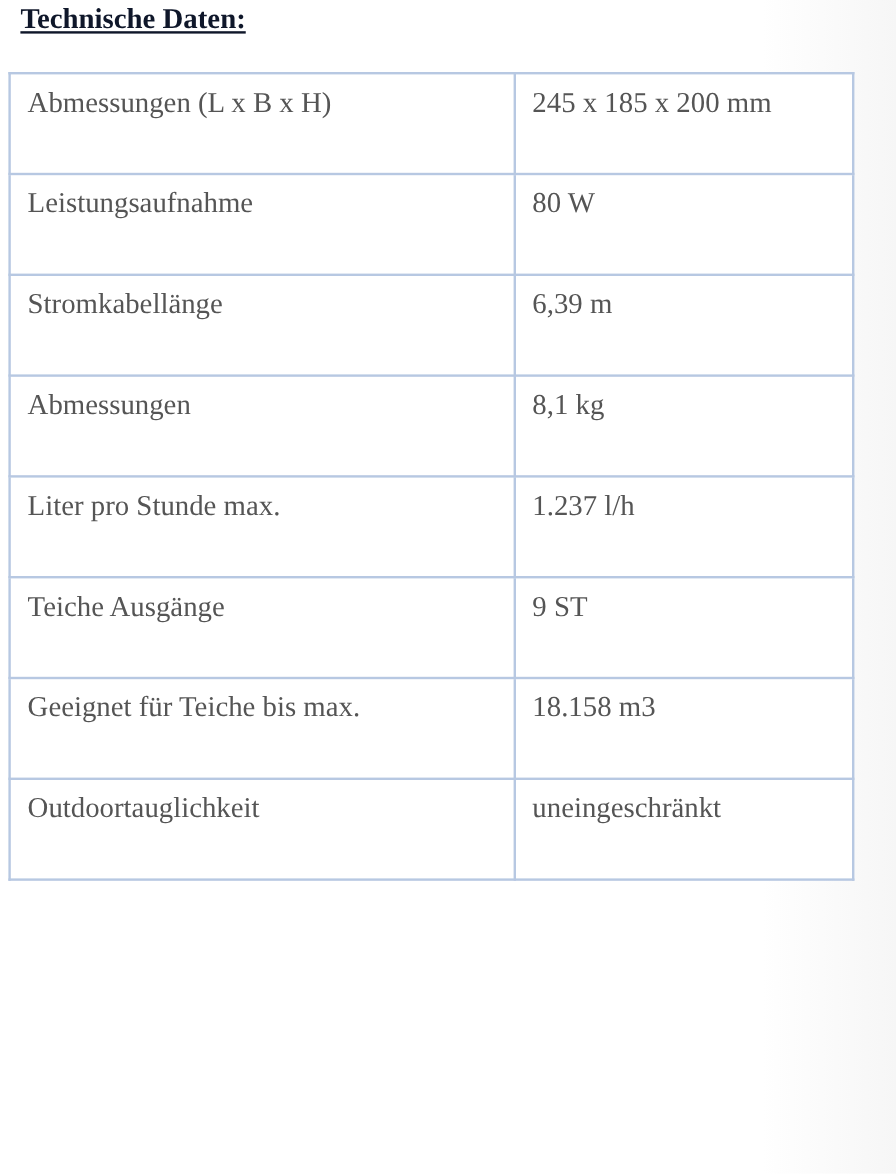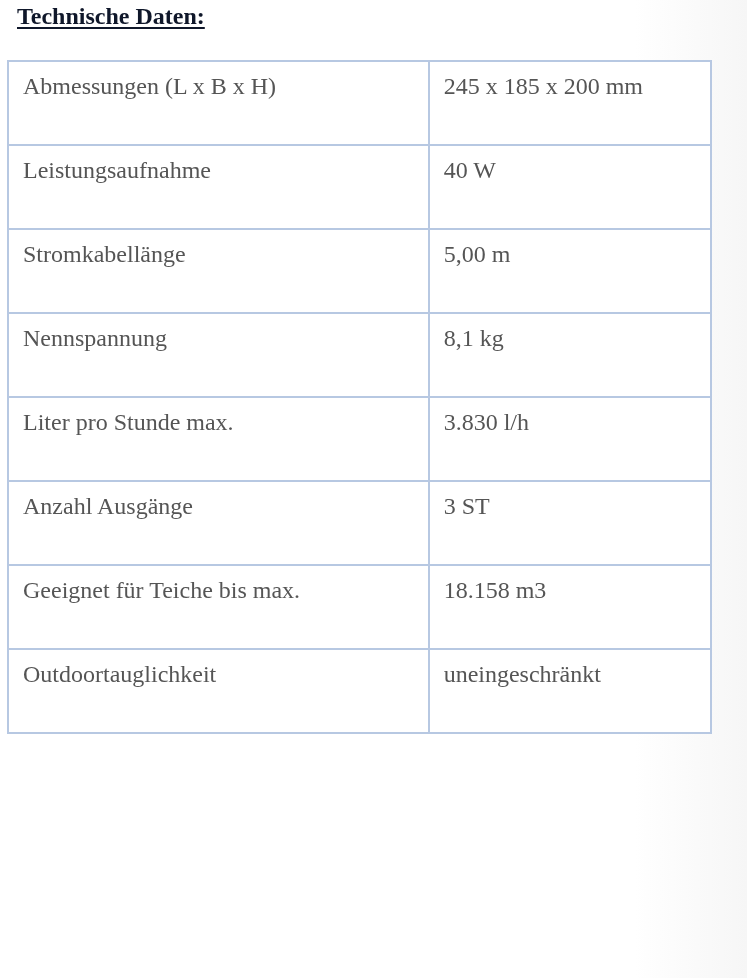--- a/index.html
+++ b/index.html
@@ -39,37 +39,37 @@
 <h2 class="heading">Technische Daten:</h2>
 
 <table class="specs">
   <tbody>
     <tr>
       <td class="label">Abmessungen (L x B x H)</td>
       <td class="value">245 x 185 x 200 mm</td>
     </tr>
     <tr>
       <td class="label">Leistungsaufnahme</td>
-      <td class="value">40 W</td>
+      <td class="value">80 W</td>
     </tr>
     <tr>
       <td class="label">Stromkabellänge</td>
-      <td class="value">5,00 m</td>
+      <td class="value">6,39 m</td>
     </tr>
     <tr>
-      <td class="label">Nennspannung</td>
+      <td class="label">Abmessungen</td>
       <td class="value">8,1 kg</td>
     </tr>
     <tr>
       <td class="label">Liter pro Stunde max.</td>
-      <td class="value">3.830 l/h</td>
+      <td class="value">1.237 l/h</td>
     </tr>
     <tr>
-      <td class="label">Anzahl Ausgänge</td>
-      <td class="value">3 ST</td>
+      <td class="label">Teiche Ausgänge</td>
+      <td class="value">9 ST</td>
     </tr>
     <tr>
       <td class="label">Geeignet für Teiche bis max.</td>
       <td class="value">18.158 m3</td>
     </tr>
     <tr>
       <td class="label">Outdoortauglichkeit</td>
       <td class="value">uneingeschränkt</td>
     </tr>
 

